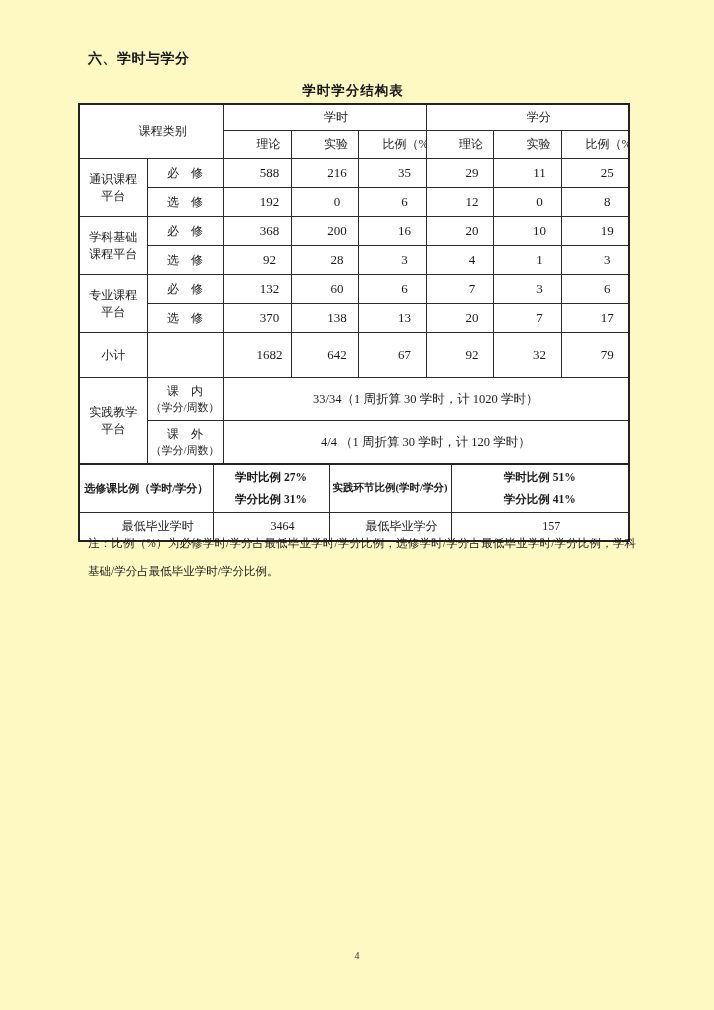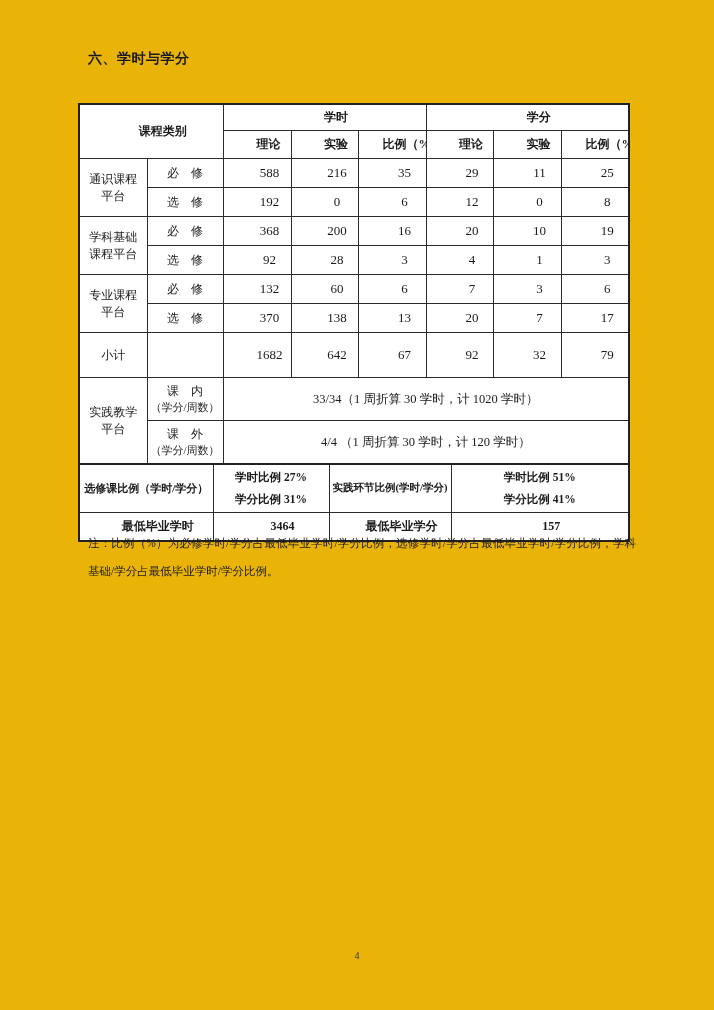--- a/index.html
+++ b/index.html
@@ -1,17 +1,17 @@
 <!DOCTYPE html>
 <html><head>
 <meta charset="utf-8">
 <style>
   html,body{margin:0;padding:0;}
   .page{
-    position:relative; width:714px; height:1010px; background:#eab308;
+    position:relative; width:714px; height:1010px; background:#fef9c3;
     font-family:"Liberation Serif","DejaVu Serif",serif; color:#1a1a1a;
     overflow:hidden;
   }
   .heading{
     position:absolute; left:88px; top:50px;
     font-family:"DejaVu Sans","Liberation Sans",sans-serif;
     font-size:14px; font-weight:bold; letter-spacing:0.5px;
   }
   .table-title{
     position:absolute; left:78px; top:82px; width:550px; text-align:center;
@@ -19,21 +19,21 @@
     font-size:13.5px; font-weight:bold; letter-spacing:1px;
   }
   .table-wrap{ position:absolute; left:78px; top:103px; width:550px; }
   table{ border-collapse:collapse; table-layout:fixed; width:550px; background:#fff; }
   table.main{ border:2px solid #222; }
   table.bottom{ border:2px solid #222; margin-top:-2px; }
   td{
     border:1px solid #2b2b2b; text-align:center; vertical-align:middle;
     padding:0 1px; font-size:12px; line-height:1.35; overflow:hidden;
   }
-  .b{ font-weight:bold;padding-left:24px; }
+  .b{ font-weight:normal;padding-left:24px; }
   .num{ font-size:13px;padding-left:26px; }
   tr.hr1 td{ height:25px; }
   tr.hr2 td{ height:27px; white-space:nowrap; }
   tr.dr td{ height:28px;margin-left:44px; }
   tr.sr td{ height:44px; }
   tr.pr td{ height:42px; }
   .type-cell{ letter-spacing:0; }
   .label-small{ font-size:11px; white-space:nowrap; }
   .pv{ font-size:12.5px; }
   tr.ratio td{ height:47px; }
@@ -51,20 +51,21 @@
     font-size:10px; color:#333;
   }
 </style>
 </head>
 <body>
 
 <div class="page">
 
   <div class="heading">六、学时与学分</div>
 
+  <div class="table-title">学时学分结构表</div>
 
   <div class="table-wrap">
     <table class="main">
       <colgroup>
         <col style="width:68px">
           <col style="width:76px">
         <col style="width:68px">
           <col style="width:67px">
           <col style="width:68px">
         <col style="width:67px">

